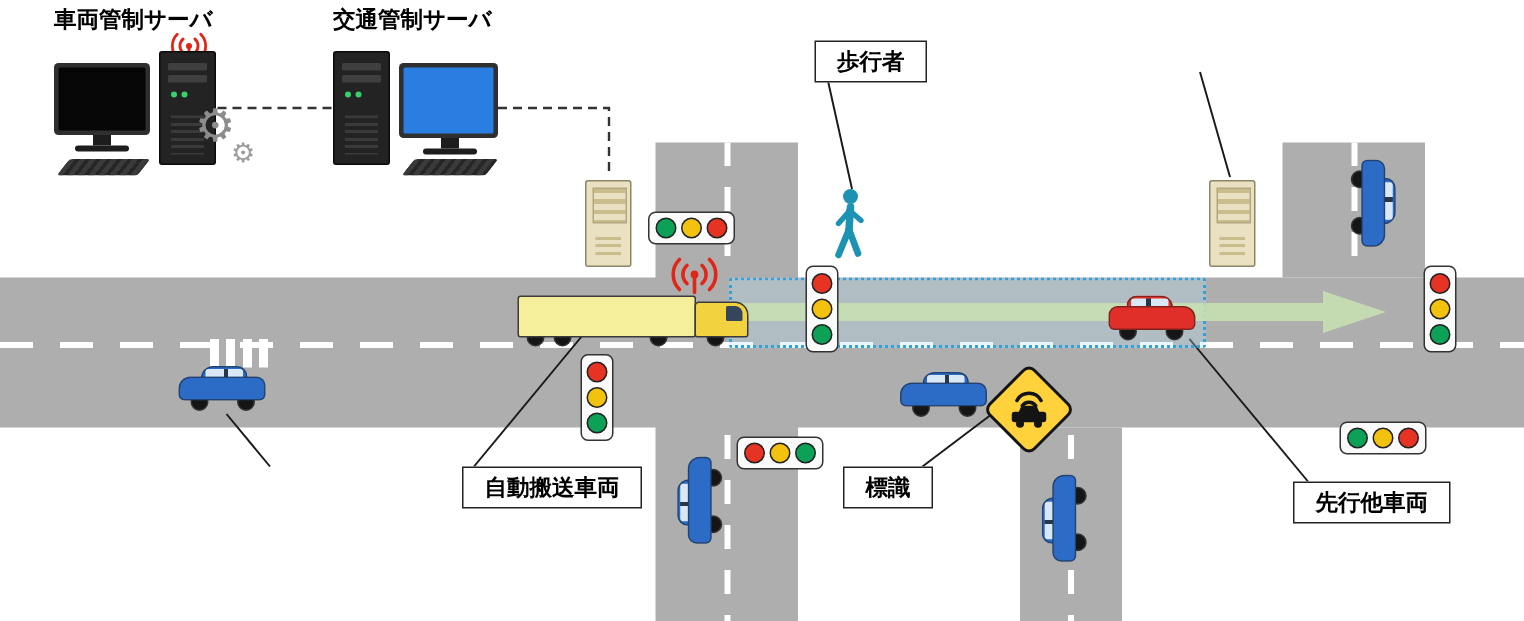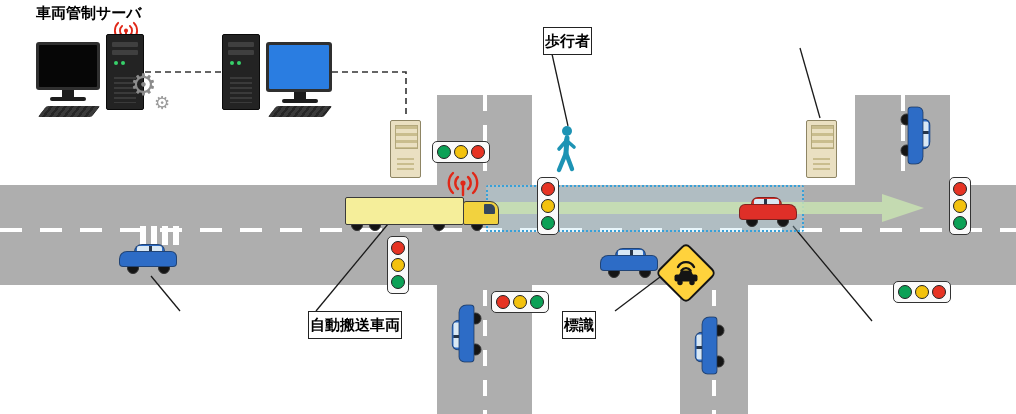--- a/index.html
+++ b/index.html
@@ -9,21 +9,21 @@
   .mark{position:absolute;}
   .dash-h{height:4px;background:repeating-linear-gradient(90deg,#ffffff 0 22px,transparent 22px 40px);}
   .dash-v{width:4px;background:repeating-linear-gradient(180deg,#ffffff 0 16px,transparent 16px 30px);}
   .zebra{background:repeating-linear-gradient(90deg,#ffffff 0 6px,transparent 6px 11px);}
   .lines{position:absolute;left:0;top:0;z-index:2;pointer-events:none;}
   .lines .dashline{stroke:#333;stroke-width:1.6;fill:none;stroke-dasharray:6 4;}
   .lines .solidline{stroke:#1a1a1a;stroke-width:1.3;fill:none;}
   .focus-box{position:absolute;z-index:3;border:2.5px dotted #38a0d8;border-radius:2px;box-sizing:border-box;}
   .arrow-svg{position:absolute;z-index:4;opacity:.85;}
   .comp{position:absolute;z-index:5;}
-  .callout{position:absolute;z-index:6;background:#fff;border:1.6px solid #222;padding:3px 1px;
+  .callout{position:absolute;z-index:6;background:#fff;border:1.6px solid #222;padding:3px 14px;
            font-weight:bold;font-size:15px;line-height:1.35;white-space:nowrap;color:#000;}
   .server-title{position:absolute;z-index:6;font-weight:bold;font-size:15px;color:#000;white-space:nowrap;}
 
   
   .tlight{display:flex;gap:3px;padding:3px 4px;background:#fafafa;border:1.6px solid #333;
           border-radius:5px;box-sizing:border-box;align-items:center;justify-content:center;}
   .tlight.v{flex-direction:column;padding:4px 3px;}
   .bulb{width:14px;height:14px;border-radius:50%;border:1.2px solid #222;box-sizing:border-box;flex:0 0 auto;}
 
   
@@ -139,20 +139,21 @@
     <div class="monitor" style="left:0;top:26px;width:64px;height:48px">
       <span class="screen"></span>
     </div>
     <span class="stand" style="left:26px;top:74px;width:12px;height:7px"></span>
     <span class="stand" style="left:14px;top:81px;width:36px;height:4px;border-radius:2px"></span>
     <span class="keyboard" style="left:6px;top:90px;width:54px"></span>
     <span class="gear big" style="left:94px;top:54px">⚙</span>
     <span class="gear small" style="left:118px;top:78px">⚙</span>
   </div>
 
+  <div class="server-title" style="left:222px;top:4px">交通管制サーバ</div>
   <div class="comp server-group" style="left:220px;top:16px;width:120px">
     <div class="tower" style="left:2px;top:18px">
       <span class="bay" style="top:7px"></span>
         <span class="bay" style="top:15px"></span>
       <span class="led" style="left:7px;top:26px"></span>
         <span class="led" style="left:14px;top:26px"></span>
       <span class="vents"></span>
     </div>
     <div class="monitor" style="left:46px;top:26px;width:66px;height:50px">
       <span class="screen" style="background: rgb(42, 125, 225);"></span>
@@ -281,14 +282,15 @@
       <path d="M11,20 L13,15.5 L23,15.5 L25,20 Z" fill="#141414"></path>
       <rect x="6.5" y="19.5" width="23" height="7" rx="2" fill="#141414"></rect>
       <circle cx="12" cy="27.5" r="2.7" fill="#141414"></circle>
       <circle cx="24" cy="27.5" r="2.7" fill="#141414"></circle>
     </svg>
   </div>
 
   <div class="callout" style="left:543px;top:27px">歩行者</div>
   <div class="callout" style="left:308px;top:311px">自動搬送車両</div>
   <div class="callout" style="left:562px;top:311px">標識</div>
+  <div class="callout" style="left:862px;top:321px">先行他車両</div>
 
 </div>
 
 </body></html>

